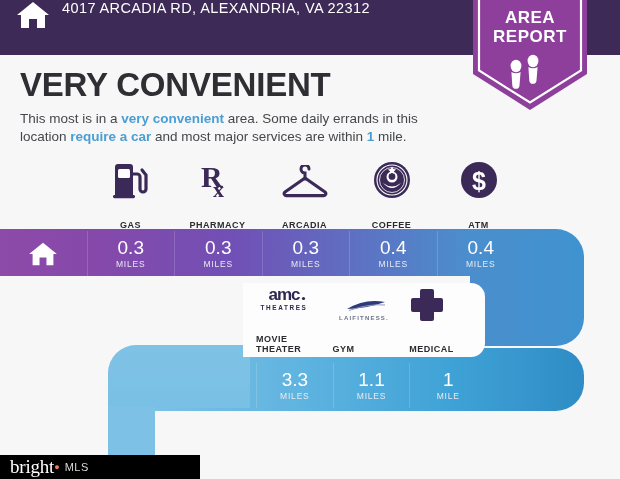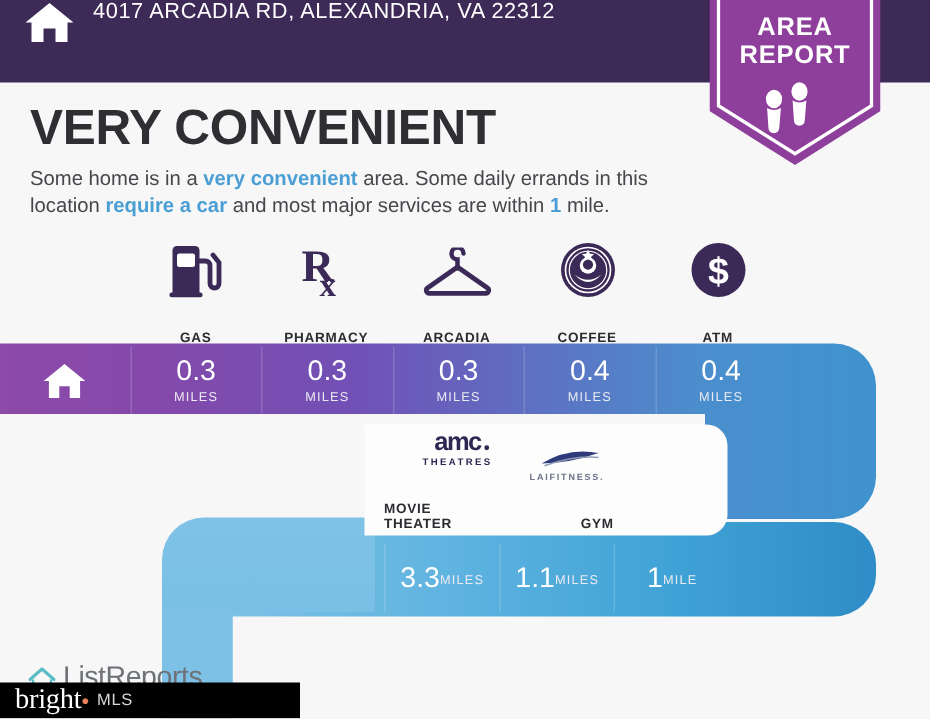--- a/index.html
+++ b/index.html
@@ -60,21 +60,21 @@
   
   .card2{
     position:absolute;left:243px;top:283px;width:242px;height:74px;
     background:#fdfdfd;border-radius:0 14px 14px 0;z-index:3;
   }
   .icon-row-2{
     position:absolute;left:256px;top:292px;width:230px;height:62px;
     display:flex;z-index:4;
   }
   .icon-cell2{
-    width:76.6px;display:flex;flex-direction:column;align-items:flex-end;justify-content:flex-end;
+    width:76.6px;display:flex;flex-direction:column;align-items:flex-start;justify-content:flex-end;
   }
 
   
   .ribbon{position:absolute;left:0;top:226px;width:620px;height:253px;z-index:1;}
 
   
   .val-row-1{
     position:absolute;left:0;top:231px;width:524px;height:45px;
     display:flex;z-index:4;
   }
@@ -84,21 +84,21 @@
     border-left:1px solid rgba(255,255,255,.16);
   }
   .val-num{color:#fff;font-size:19px;font-weight:400;line-height:20px;}
   .val-unit{color:#eaeaf2;font-size:8.5px;letter-spacing:.8px;margin-top:1px;}
 
   .val-row-2{
     position:absolute;left:256px;top:363px;width:230px;height:45px;
     display:flex;z-index:4;
   }
   .val-cell2{
-    width:76.6px;display:flex;align-items:center;justify-content:center;
+    width:76.6px;display:flex;flex-direction:column;align-items:center;justify-content:center;
     border-left:1px solid rgba(255,255,255,.16);
   }
 
   
   .disclaimer{
     position:absolute;left:270px;top:443px;width:320px;
     font-size:8.6px;line-height:11.5px;color:#4d4f53;z-index:6;
   }
   .disclaimer b{color:#1d1d20;font-weight:700;}
 
@@ -174,21 +174,21 @@
         <path d="M55.4,71 q4.6,2.6 9.2,0 l-1.1,13.4 q-0.3,3.4 -3.6,3.4 q-3.3,0 -3.6,-3.4 Z"></path>
       </g>
     </svg>
     <div class="badge-text">
       <div>AREA</div>
       <div>REPORT</div>
     </div>
   </div>
 
   <div class="headline">VERY CONVENIENT</div>
-  <div class="subtext"><span>Some home is in a </span><span class="hl">very convenient</span><span> area. Some daily errands in this location </span><span class="hl">require a car</span><span> and most major services are within </span><span class="hl">1</span><span> mile.</span></div>
+  <div class="subtext"><span>This most is in a </span><span class="hl">very convenient</span><span> area. Some daily errands in this location </span><span class="hl">require a car</span><span> and most major services are within </span><span class="hl">1</span><span> mile.</span></div>
 
   <div class="icon-row-1">
 
     <div class="icon-cell">
       <div class="icon-glyph">
         <svg width="38" height="36" viewBox="0 0 38 36">
           <path d="M3,4 a3,3 0 0 1 3,-3 H18 a3,3 0 0 1 3,3 V33 H3 Z" fill="#3b2a57"></path>
           <rect x="6" y="6" width="12" height="9" rx="1.5" fill="#ffffff"></rect>
           <path d="M21,11 h4 a3,3 0 0 1 3,3 v12 a3,3 0 0 0 3,3 a3,3 0 0 0 3,-3 V12 l-4,-5" fill="none" stroke="#3b2a57" stroke-width="3.2" stroke-linecap="round"></path>
           <rect x="1" y="32" width="22" height="3.2" rx="1.4" fill="#3b2a57"></rect>
@@ -289,45 +289,48 @@
       <div class="icon-glyph">
         <svg width="62" height="30" viewBox="0 0 62 30">
           <path d="M14,16 q18,-11 38,-7 q-20,7 -38,7 Z" fill="#2f3a7a"></path>
           <path d="M16,17.5 q20,-7 36,-5.5" fill="none" stroke="#8e9ab5" stroke-width="1"></path>
           <text x="31" y="27" text-anchor="middle" font-family="'Liberation Sans',sans-serif" font-size="6" font-weight="700" fill="#6d7488" letter-spacing="1.2">LAIFITNESS.</text>
         </svg>
       </div>
       <div class="icon-label">GYM</div>
     </div>
 
+    <div class="icon-cell2">
+      <div class="icon-glyph">
+        <svg width="36" height="36" viewBox="0 0 36 36">
+          <path d="M13,2 h10 a2,2 0 0 1 2,2 v7 h7 a2,2 0 0 1 2,2 v10 a2,2 0 0 1 -2,2 h-7 v7
+                   a2,2 0 0 1 -2,2 h-10 a2,2 0 0 1 -2,-2 v-7 h-7 a2,2 0 0 1 -2,-2 v-10
+                   a2,2 0 0 1 2,-2 h7 v-7 a2,2 0 0 1 2,-2 Z" fill="#3b2a57"></path>
+        </svg>
+      </div>
+      <div class="icon-label">MEDICAL</div>
+    </div>
   </div>
 
   <div class="val-row-2">
     <div class="val-cell2">
       <div class="val-num">3.3</div>
       <div class="val-unit">MILES</div>
     </div>
     <div class="val-cell2">
       <div class="val-num">1.1</div>
       <div class="val-unit">MILES</div>
     </div>
     <div class="val-cell2">
       <div class="val-num">1</div>
       <div class="val-unit">MILE</div>
     </div>
   </div>
 
 
-  <div class="lr-logo">
-    <svg width="20" height="18" viewBox="0 0 20 18">
-      <path d="M10,3 L18,10 M10,3 L2,10" fill="none" stroke="#57bcc4" stroke-width="2" stroke-linecap="round"></path>
-      <path d="M4,10 v5 h12 v-5" fill="none" stroke="#57bcc4" stroke-width="1.6"></path>
-    </svg>
-    <div class="lr-text">ListReports</div>
-  </div>
 
   <div class="brightmls">
     <span class="bright-word">bright</span>
     <span class="tm">●</span>
     <span class="mls-word">MLS</span>
   </div>
 
 </div>
 
 </body></html>

